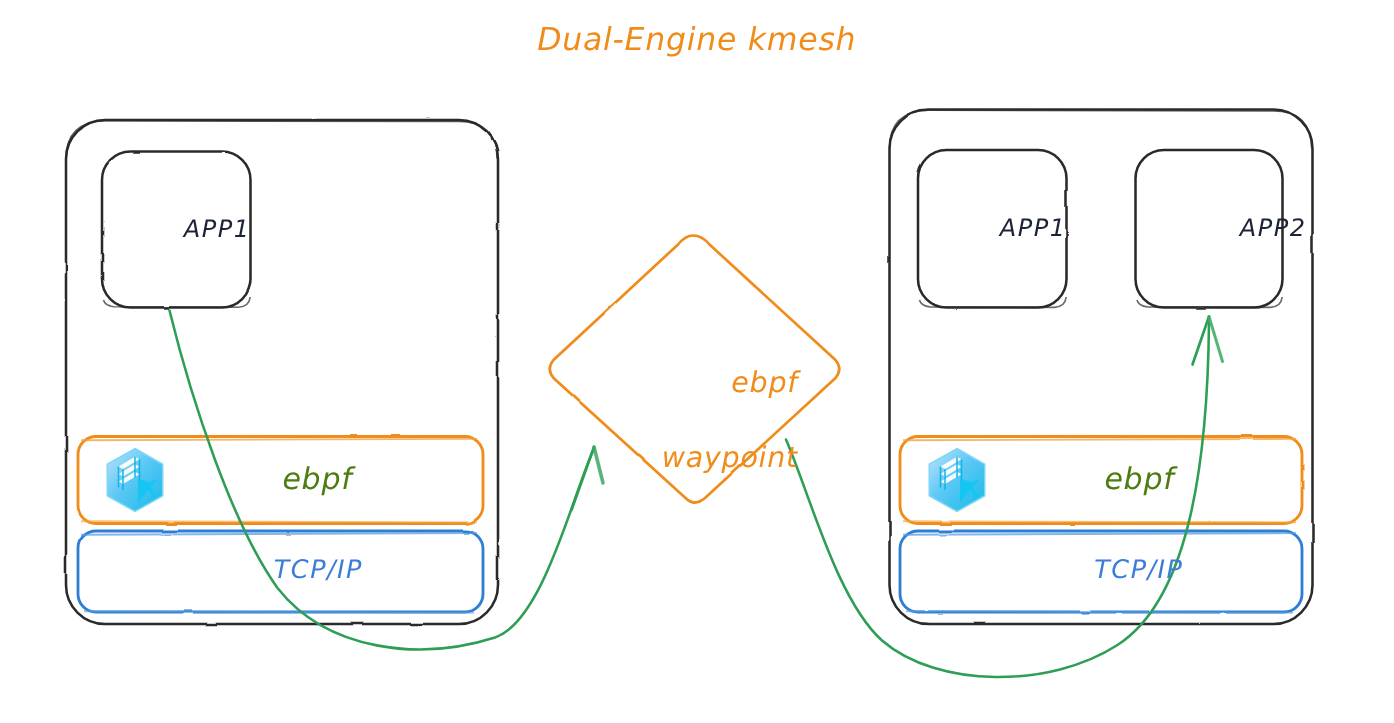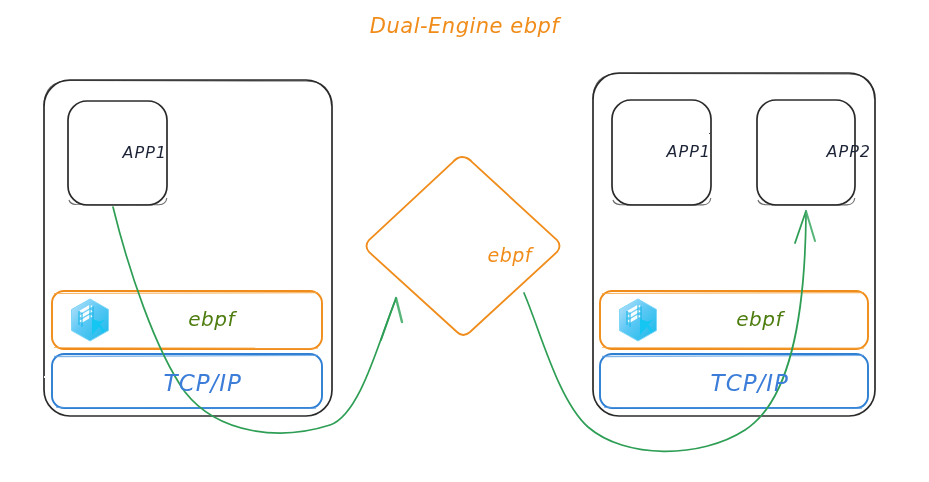--- a/index.html
+++ b/index.html
@@ -45,35 +45,35 @@
     font-size: 16px;
     color: #1c2336;
     letter-spacing: 1px;
   }
   .ebpf-label {
     font-size: 20px;
     color: #4d7c0f;
     letter-spacing: 0.5px;
   }
   .tcp-label {
-    font-size: 23px;
+    font-size: 17px;
     color: #3b7dd8;
     letter-spacing: 1px;
   }
   .waypoint-label {
     font-size: 19px;
     color: #f08c1a;
     line-height: 1.32;
     letter-spacing: 0.5px;
   }
 </style>
 </head>
 <body>
 
-<div class="diagram-title">Dual-Engine ebpf</div>
+<div class="diagram-title">Dual-Engine kmesh</div>
 
 <svg id="canvas" viewBox="0 0 929 482" xmlns="http://www.w3.org/2000/svg">
   <defs>
     <filter id="rough" x="-20%" y="-20%" width="140%" height="140%">
       <feTurbulence type="fractalNoise" baseFrequency="0.035" numOctaves="2" seed="7" result="n"></feTurbulence>
       <feDisplacementMap in="SourceGraphic" in2="n" scale="1.6" xChannelSelector="R" yChannelSelector="G"></feDisplacementMap>
     </filter>
     <filter id="rough2" x="-20%" y="-20%" width="140%" height="140%">
       <feTurbulence type="fractalNoise" baseFrequency="0.05" numOctaves="2" seed="19" result="n2"></feTurbulence>
       <feDisplacementMap in="SourceGraphic" in2="n2" scale="1.3" xChannelSelector="R" yChannelSelector="G"></feDisplacementMap>
@@ -193,13 +193,14 @@
 <div class="node-label app-label" style="left:612px; top:142px; width:99px;">APP1</div>
 
 <div class="node-label app-label" style="left:757px; top:142px; width:114px;">APP2</div>
 
 <div class="node-label ebpf-label" style="left:693px; top:307px; width:90px;">ebpf</div>
 
 <div class="node-label tcp-label" style="left:679px; top:370px; width:110px;">TCP/IP</div>
 
 <div class="node-label waypoint-label" style="left:392px; top:218px; width:140px;">
   <span>ebpf</span><br>
+  <span>waypoint</span>
 </div>
 
 </body></html>

